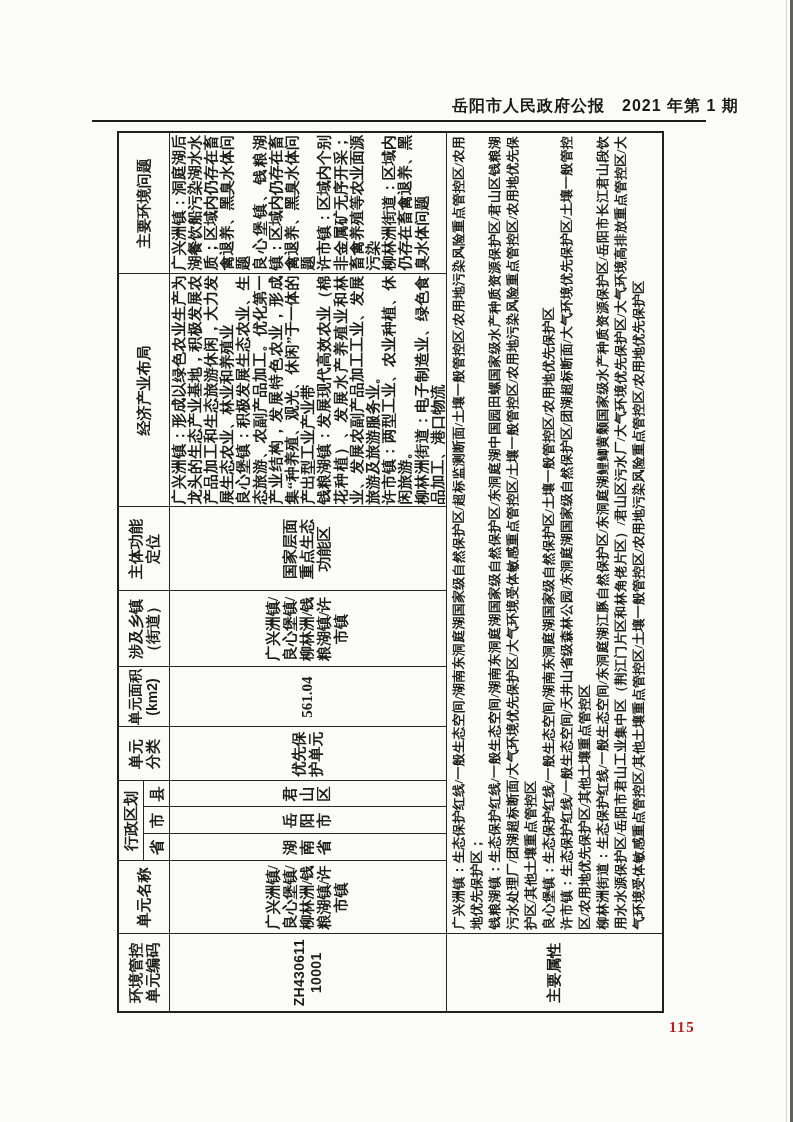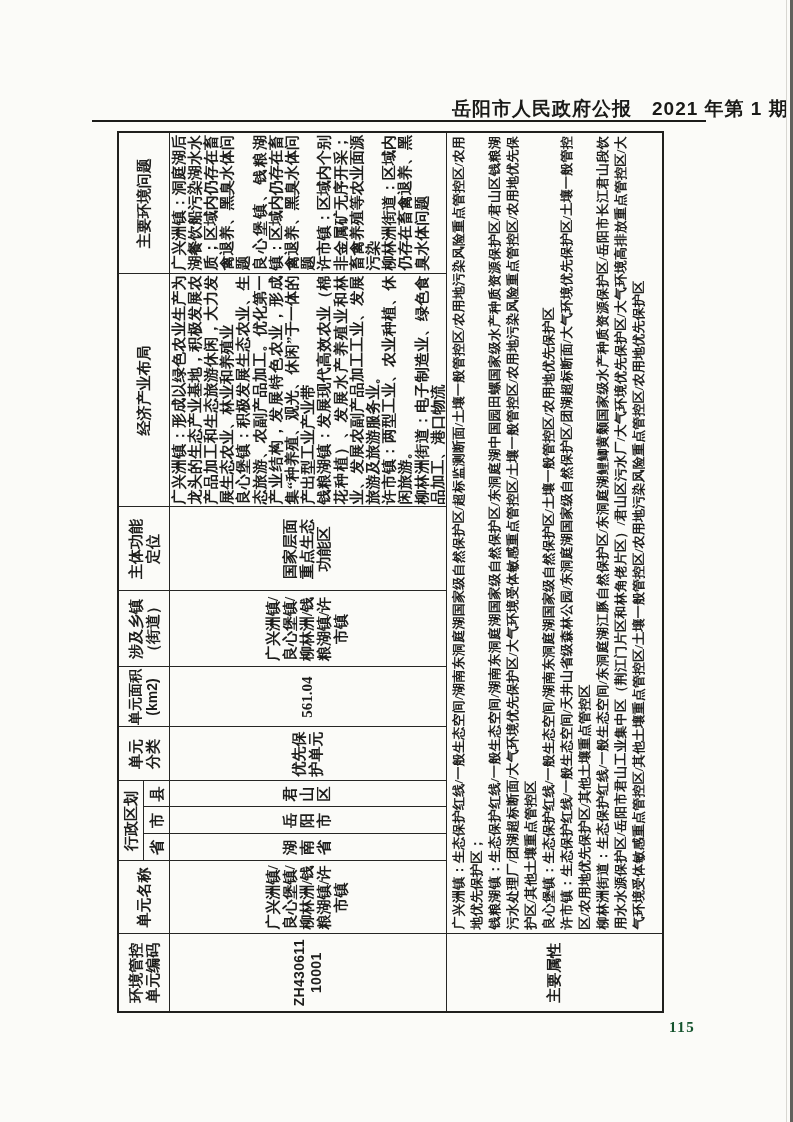--- a/index.html
+++ b/index.html
@@ -4,31 +4,31 @@
 <style>
   html,body{margin:0;padding:0;}
   body{
     width:793px;height:1122px;position:relative;overflow:hidden;
     background:#fbfbf8;
     font-family:"Liberation Sans",sans-serif;
     color:#1f1f1d;
   }
   .page-header{
     position:absolute;left:452px;top:96px;
-    font-size:19px;font-weight:700;letter-spacing:1px;
+    font-size:16px;font-weight:700;letter-spacing:1px;
     color:#1a1a18;white-space:nowrap;
   }
   .header-rule{
     position:absolute;left:92px;top:120px;width:614px;height:2px;
     background:#1c1c1a;
   }
   .page-number{
     position:absolute;left:669px;top:1019px;
     font-family:"Liberation Serif",serif;
-    font-size:15px;font-weight:600;letter-spacing:1.5px;color:#14532d;
+    font-size:15px;font-weight:600;letter-spacing:1.5px;color:#b91c1c;
   }
   .scan-edge{
     position:absolute;right:0;top:0;width:3px;height:1122px;
     background:#45443f;opacity:.85;
   }
   .scan-edge2{
     position:absolute;right:6px;top:0;width:1px;height:1122px;
     background:#d8d7d2;
   }
   .rotated-table-wrap{

